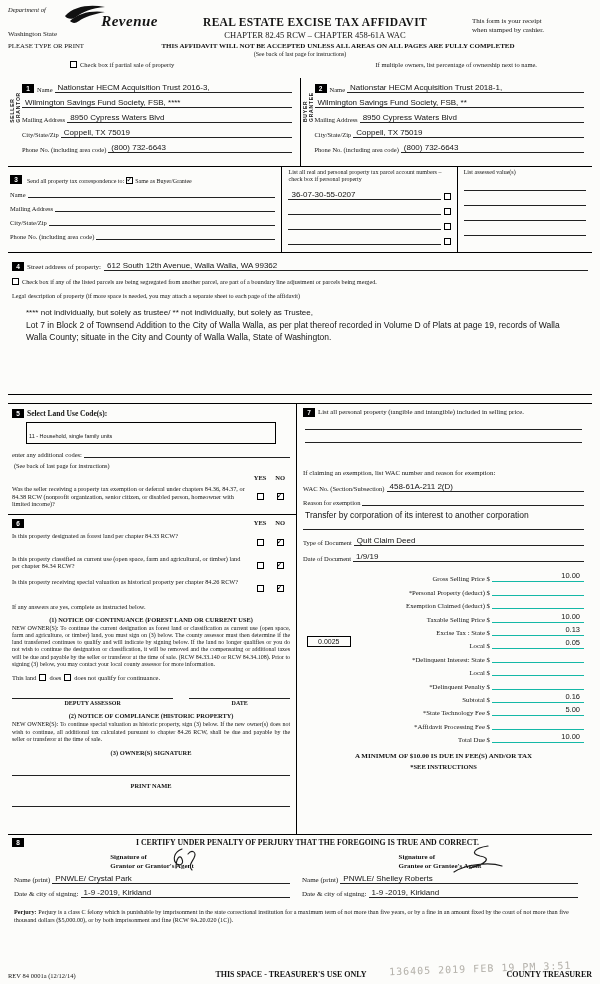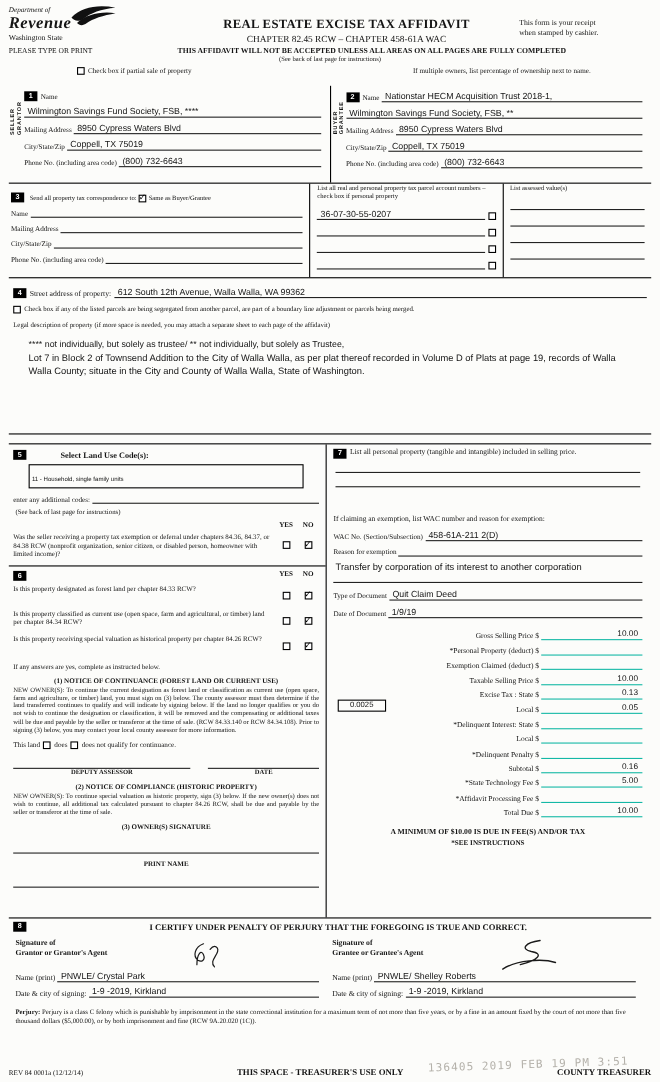--- a/index.html
+++ b/index.html
@@ -21,21 +21,21 @@
   .val { font-family: "Liberation Sans", "DejaVu Sans", sans-serif; font-size: 8px; }
   .fill { flex: 1 1 auto; border-bottom: 1px solid #222; padding: 0 2px 0 3px;
           min-height: 8px; line-height: 9px; }
   .hl { border-bottom: 1px solid #222; height: 8px; }
 
   
   .header { position: relative; height: 74px; }
   .hrow1 { display: flex; }
   .logo { width: 150px; position: relative; padding-top: 2px; }
   .logo-l1 { font-style: italic; font-size: 6.5px; }
-  .logo-l2 { font-size: 15px; font-weight: bold; font-style: italic; letter-spacing: .5px; }
+  .logo-l2 { font-size: 15px; font-weight: bold; font-style: italic; letter-spacing: .5px; text-align: right; }
   .logo-l3 { font-size: 7px; }
   .swoosh { position: absolute; left: 56px; top: 0; }
   .titleblock { flex: 1; text-align: center; padding-top: 12px; }
   .title { font-weight: bold; font-size: 11.5px; letter-spacing: .3px; }
   .chapter { font-size: 8.5px; margin-top: 2px; }
   .receipt { width: 120px; font-size: 7px; padding-top: 13px; line-height: 8.5px; }
   .hrow2 { display: flex; margin-top: 2px; align-items: baseline; }
   .ptop { font-size: 6.8px; }
   .warning { flex: 1; text-align: center; font-weight: bold; font-size: 7px; }
   .seeback { text-align: center; font-size: 6px; margin-top: 1px; }
@@ -112,21 +112,21 @@
   .minimum { text-align: center; font-weight: bold; font-size: 7px; margin-top: 9px; }
   .seeinstr { text-align: center; font-weight: bold; font-size: 6.5px; margin-top: 3px; }
 
   
   .band8 { padding: 3px 4px 0; }
   .certrow { display: flex; align-items: center; }
   .cert { flex: 1; text-align: center; font-weight: bold; font-size: 7.8px; }
   .sigrow { display: flex; margin-top: 4px; }
   .sighalf { flex: 1; padding: 2px 10px 2px 2px; }
   .siglbl { font-weight: bold; font-size: 7px; line-height: 8.5px; white-space: nowrap; }
-  .sigtop { display: flex; align-items: flex-start; }
+  .sigtop { display: flex; align-items: center; flex-direction: column; }
   .sigart { flex: 1; position: relative; height: 26px; }
   .sigart svg { position: absolute; left: 30%; bottom: -4px; }
   .sighalf .frow { margin-top: 4px; }
   .sighalf .lbl { font-size: 7px; }
   .perjury { font-size: 6.2px; line-height: 7.5px; margin-top: 8px; padding: 0 2px; }
   .perjury b { font-weight: bold; }
 
   
   .footer { position: absolute; left: 8px; right: 8px; bottom: 5px; display: flex; align-items: flex-end; }
   .rev { font-size: 6.5px; flex: 0 0 auto; }
@@ -175,20 +175,21 @@
 
   <div class="band12">
     <div class="half seller">
       <div class="sidelabel">
         <span>SELLER</span>
         <span>GRANTOR</span>
       </div>
       <div class="frow">
         <span class="numbox">1</span>
         <span class="lbl">Name</span>
+        <span class="val fill">Nationstar HECM Acquisition Trust 2016-3,</span>
       </div>
       <div class="frow">
           <span class="val fill">Wilmington Savings Fund Society, FSB, ****</span>
         </div>
       <div class="frow">
         <span class="lbl">Mailing Address</span>
         <span class="val fill">8950 Cypress Waters Blvd</span>
       </div>
       <div class="frow">
         <span class="lbl">City/State/Zip</span>
@@ -300,21 +301,21 @@
     </div>
     <div class="lbl4 small legal-lbl">Legal description of property (if more space is needed, you may attach a separate sheet to each page of the affidavit)</div>
     <div class="val legal1">****  not individually, but solely as trustee/ **   not individually, but solely as Trustee,</div>
     <div class="val legal2">Lot 7 in Block 2 of Townsend Addition to the City of Walla Walla, as per plat thereof recorded in Volume D of Plats at page 19, records of Walla Walla County; situate in the City and County of Walla Walla, State of Washington.</div>
   </div>
 
   <div class="band567">
     <div class="leftcol">
 
       <div class="sec5">
-        <div class="frow" style="margin-top:2px;gap:28px;">
+        <div class="frow" style="margin-top:2px;">
           <span class="numbox">5</span>
           <span class="sec-title">Select Land Use Code(s):</span>
         </div>
         <div class="codebox">
           <span class="codetext">11 - Household, single family units</span>
         </div>
         <div class="frow">
           <span class="lbl">enter any additional codes:</span>
           <span class="fill"></span>
         </div>

